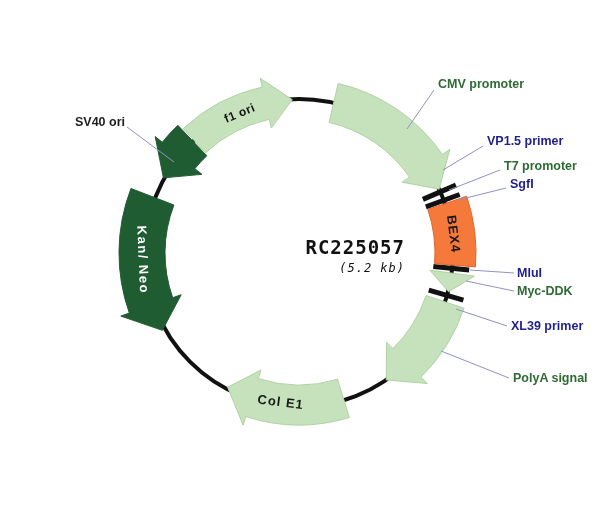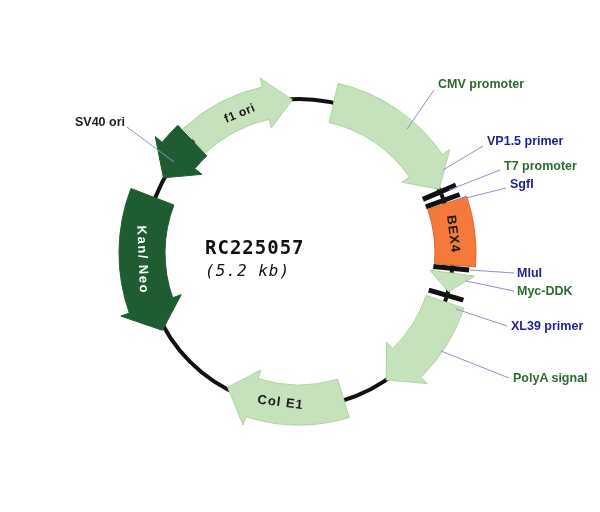--- a/index.html
+++ b/index.html
@@ -1,21 +1,21 @@
 <!DOCTYPE html>
 <html><head>
 <meta charset="utf-8">
 <style>
   html,body{margin:0;padding:0;background:#ffffff;}
   body{width:600px;height:512px;overflow:hidden;font-family:"Liberation Sans",sans-serif;}
   .stage{position:relative;width:600px;height:512px;background:#ffffff;}
   svg{position:absolute;left:0;top:0;}
-  .title-block{position:absolute;left:205px;top:236px;width:206px;text-align:left;pointer-events:none;}
+  .title-block{position:absolute;left:199px;top:236px;width:206px;text-align:right;pointer-events:none;}
   .plasmid-title{font-family:"DejaVu Sans Mono",monospace;font-weight:bold;font-size:19px;color:#111111;letter-spacing:1px;}
-  .plasmid-size{font-family:"DejaVu Sans Mono",monospace;font-style:italic;font-size:16px;color:#111111;letter-spacing:1px;margin-top:3px;}
+  .plasmid-size{font-family:"DejaVu Sans Mono",monospace;font-style:italic;font-size:12px;color:#111111;letter-spacing:1px;margin-top:3px;}
 </style>
 </head>
 <body>
 
 <div class="stage">
   <svg id="map" width="600" height="512" viewBox="0 0 600 512">
       <circle cx="299" cy="253" r="154" fill="none" stroke="#111111" stroke-width="4"></circle>
       <line x1="422.90" y1="199.39" x2="455.94" y2="185.09" stroke="#111111" stroke-width="5"></line>
       <line x1="425.86" y1="206.83" x2="459.69" y2="194.51" stroke="#111111" stroke-width="5"></line>
       <line x1="433.33" y1="266.41" x2="469.15" y2="269.98" stroke="#111111" stroke-width="5"></line>

